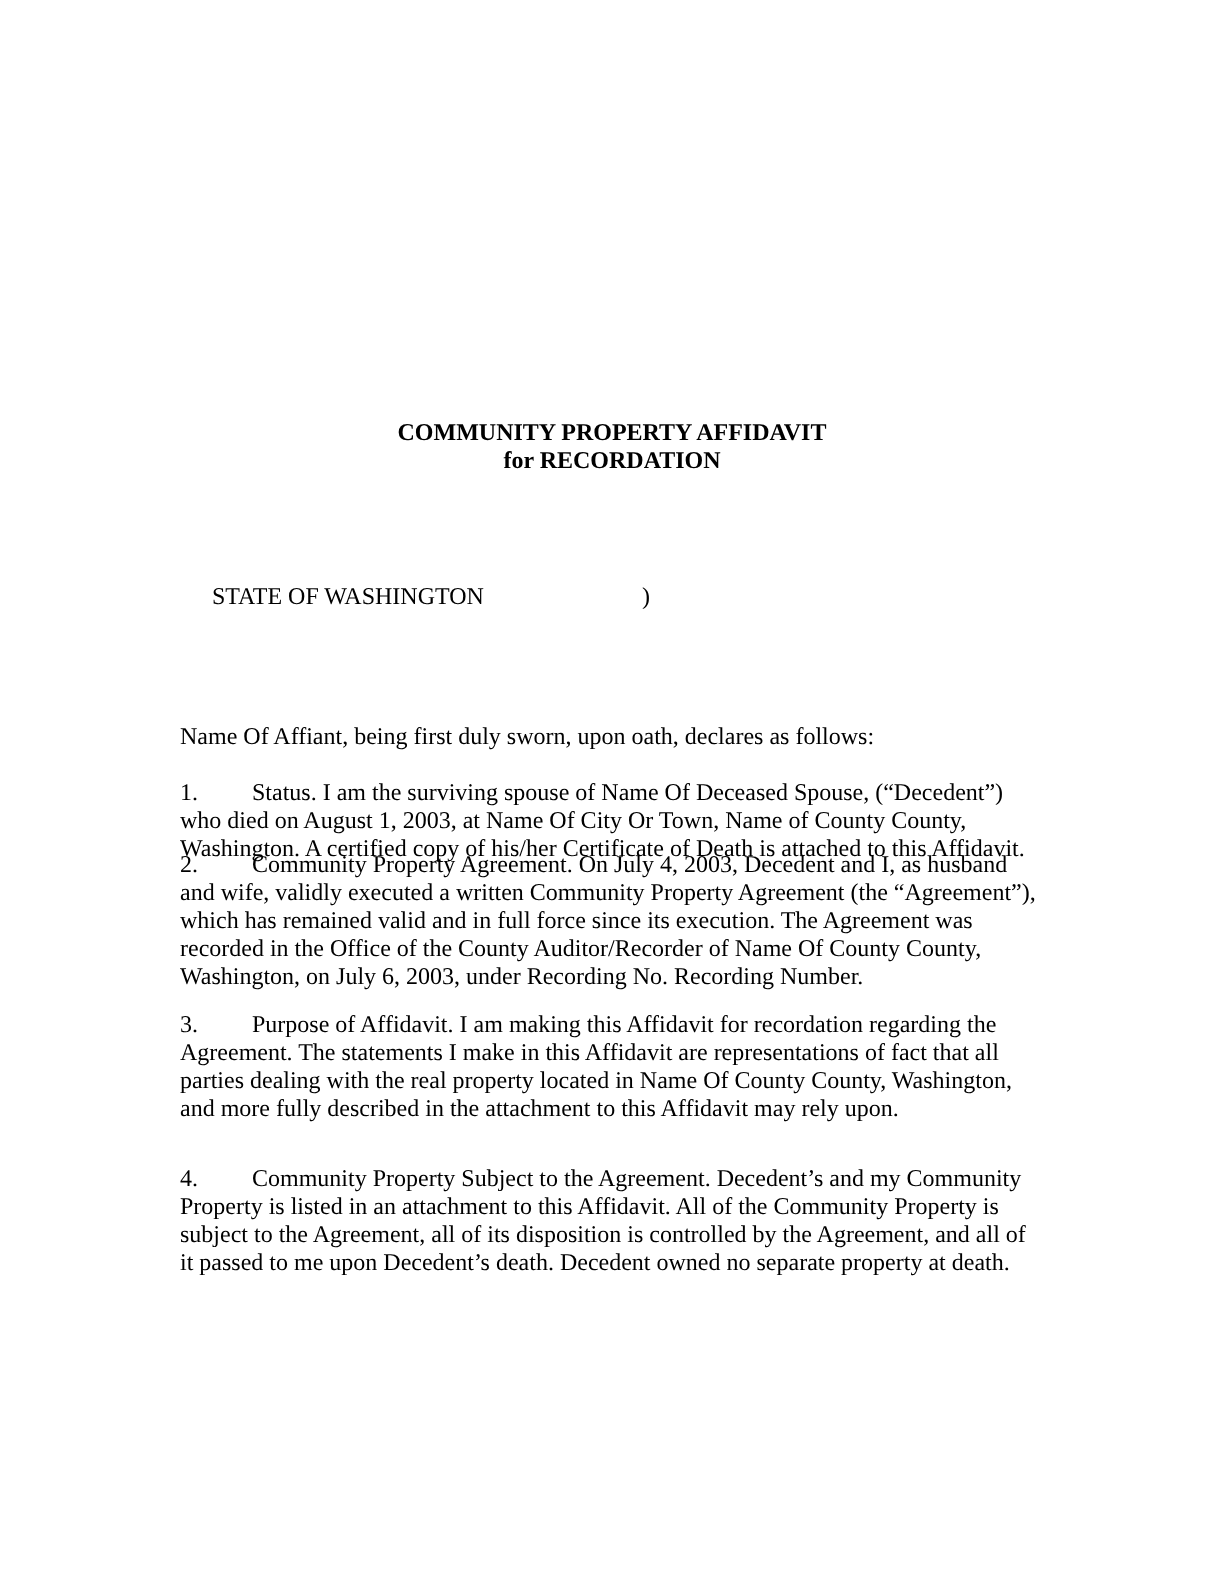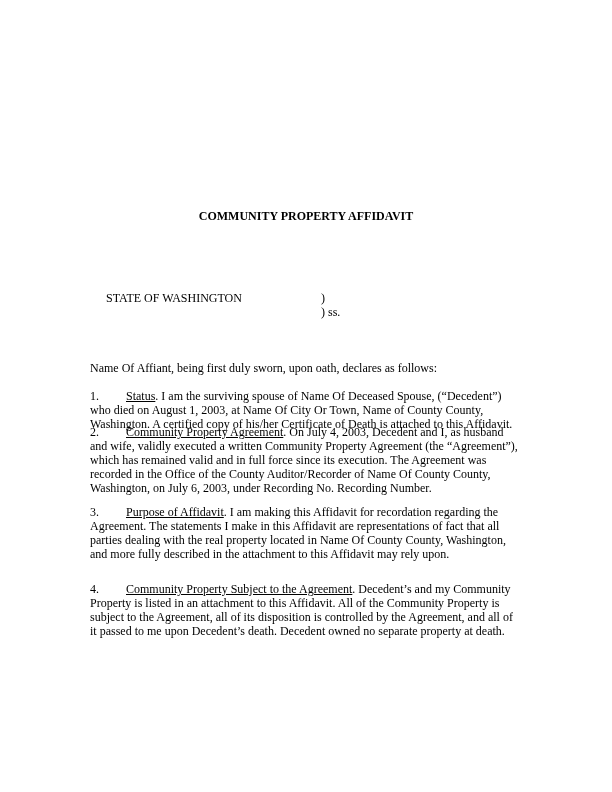--- a/index.html
+++ b/index.html
@@ -28,34 +28,34 @@
   .para {
     left: 90px;
     width: 446px;
     white-space: pre-line;
   }
   .para-1 { top: 389px; }
   .para-2 { top: 425px; }
   .para-3 { top: 505px; }
   .para-4 { top: 582px; }
   .num { display: inline-block; width: 36px; }
-  .u { text-decoration: underline; }
+  .u { }
 </style>
 </head>
 <body>
 
 <div class="page">
 
   <div class="abs doc-title">
     <div>COMMUNITY PROPERTY AFFIDAVIT</div>
+    <div>for RECORDATION</div>
   </div>
 
   <div class="abs venue">
     <div><span class="venue-label">STATE OF WASHINGTON</span><span>)</span></div>
-    <div><span class="venue-label"></span><span>) ss.</span></div>
   </div>
 
   <div class="abs intro">Name Of Affiant, being first duly sworn, upon oath, declares as follows:</div>
 
   <div class="abs para para-1"><span class="num">1.</span><span class="u">Status</span><span>. I am the surviving spouse of Name Of Deceased Spouse, (“Decedent”)
 who died on August 1, 2003, at Name Of City Or Town, Name of County County,
 Washington. A certified copy of his/her Certificate of Death is attached to this Affidavit.</span></div>
 
   <div class="abs para para-2"><span class="num">2.</span><span class="u">Community Property Agreement</span><span>. On July 4, 2003, Decedent and I, as husband
 and wife, validly executed a written Community Property Agreement (the “Agreement”),

